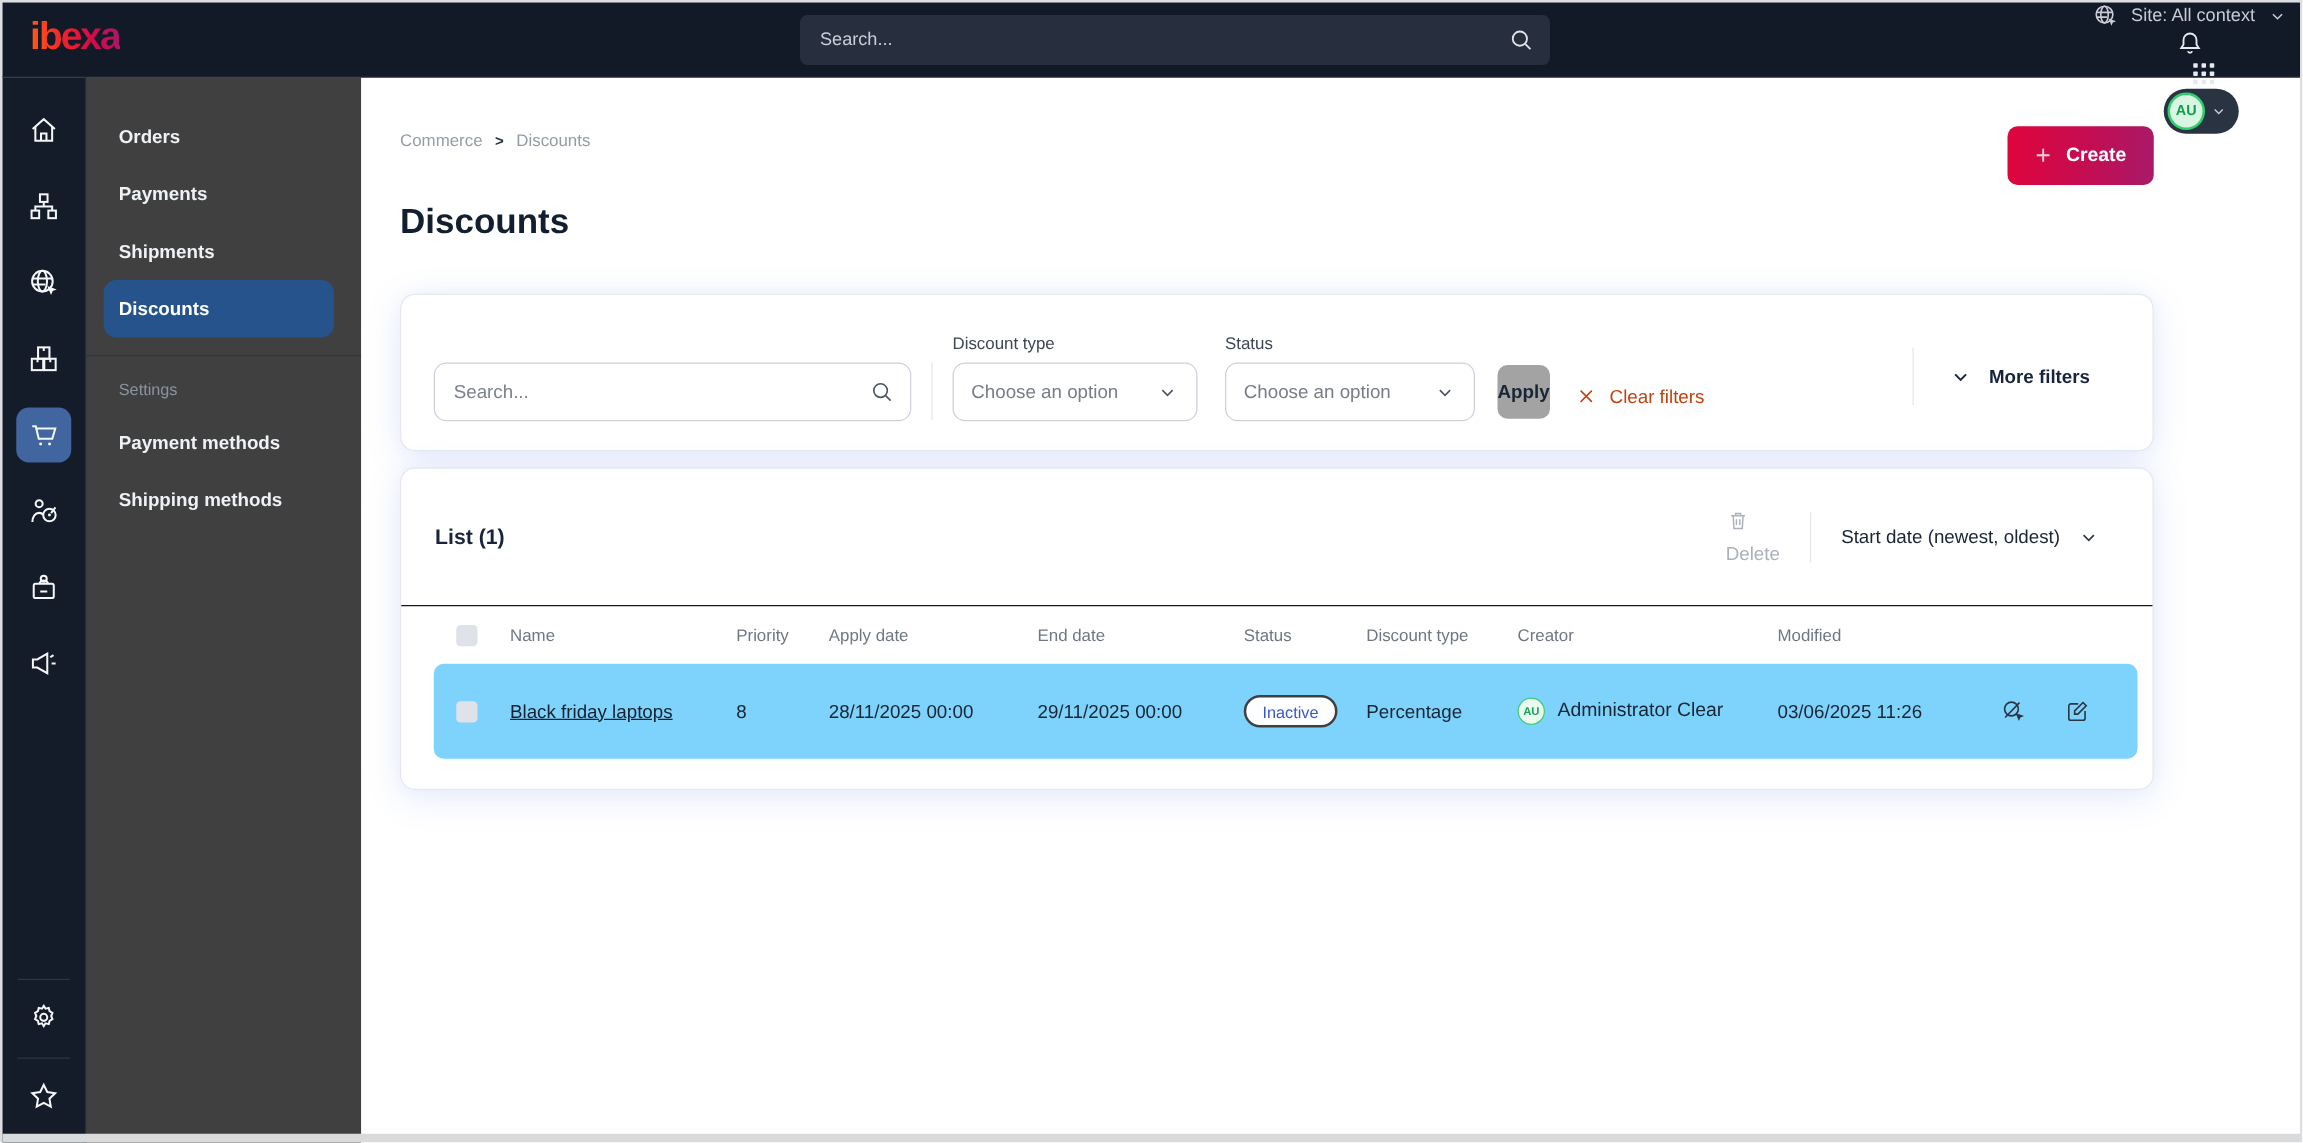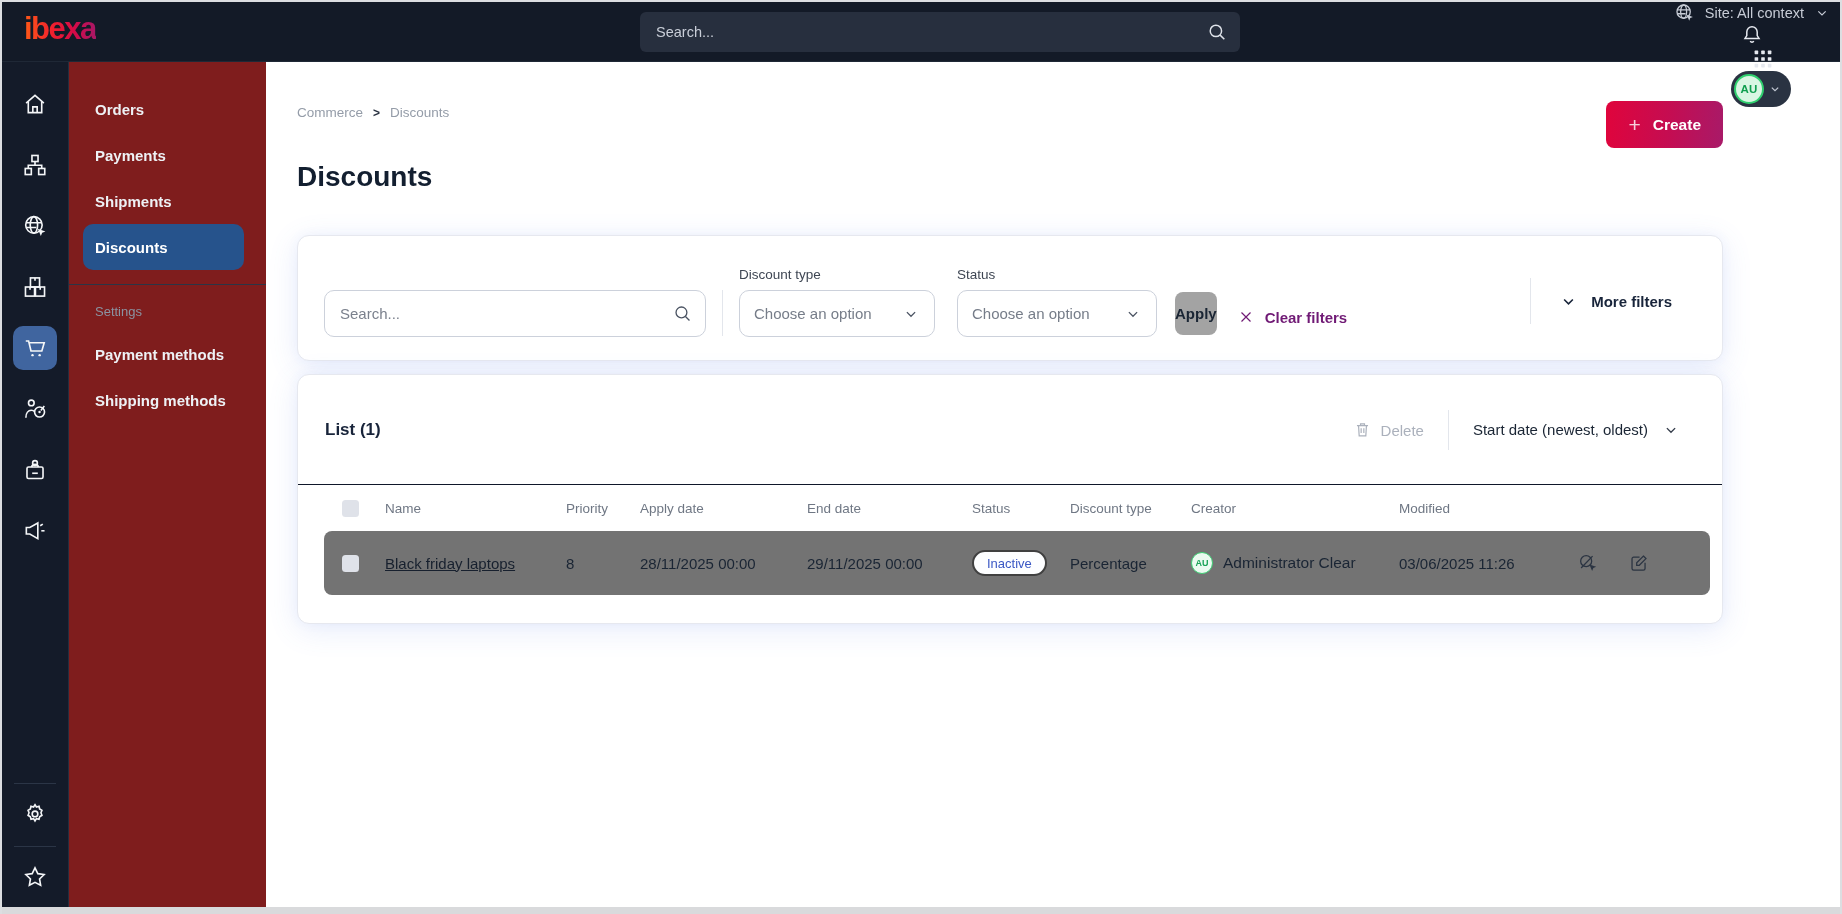--- a/index.html
+++ b/index.html
@@ -33,21 +33,21 @@
 
   
   .rail { width:66px; background:#141b29; display:flex; flex-direction:column; align-items:center; padding-top:20px; flex-shrink:0; }
   .rail-btn { width:44px; height:44px; border-radius:10px; display:flex; align-items:center; justify-content:center; color:#f4f6f8; cursor:pointer; margin-bottom:17px; }
   .rail-btn svg { width:26px; height:26px; }
   .rail-btn.active { background:#40659f; }
   .rail-bottom { margin-top:auto; width:100%; display:flex; flex-direction:column; align-items:center; padding-bottom:16px; }
   .rail-hr { width:42px; height:1px; background:#2b3546; margin:8px 0; }
 
   
-  .submenu { width:198px; background:#7f1d1d; border-left:1px solid #232e3f; flex-shrink:0; padding-top:24px; color:#eef1f5; }
+  .submenu { width:221px; background:#404040; border-left:1px solid #232e3f; flex-shrink:0; padding-top:24px; color:#eef1f5; }
   .submenu-item { height:46px; display:flex; align-items:center; padding-left:26px; font-size:15px; font-weight:600; cursor:pointer; }
   .submenu-item.active { margin:0 22px 0 14px; padding-left:12px; background:#26538c; border-radius:10px; color:#fff; }
   .submenu-hr { height:1px; background:#2b3546; margin:14px 0 0 0; }
   .submenu-label { height:40px; display:flex; align-items:center; padding-left:26px; font-size:13px; color:#8b93a1; font-weight:400; margin-top:6px; }
 
   
   .main { flex:1; background:#fff; padding:0 117px 0 31px; overflow:hidden; }
   .crumb-row { margin-top:39px; display:flex; justify-content:space-between; align-items:flex-start; height:48px; }
   .breadcrumb { display:flex; align-items:center; gap:10px; font-size:13.5px; color:#949ca8; padding-top:4px; }
   .breadcrumb .sep { color:#2a3342; font-weight:700; font-size:12px; }
@@ -68,42 +68,42 @@
   .f-search .mag { position:absolute; right:13px; top:13px; width:21px; height:21px; color:#4a5362; }
   .v-divider { width:1px; height:46px; background:#e3e6ec; margin:0 0 1px 16px; }
   .f-group { display:flex; flex-direction:column; margin-left:16px; }
   .f-group.g2 { margin-left:22px; }
   .f-label { font-size:13.5px; color:#3e4653; margin-bottom:8px; }
   .f-select { height:47px; border:1px solid #ccd1db; border-radius:10px; display:flex; align-items:center; justify-content:space-between; padding:0 14px; cursor:pointer; }
   .f-select .val { font-size:15px; color:#767d89; }
   .f-select svg { width:18px; height:18px; color:#4a5362; }
   .g1 .f-select { width:196px; } .g2 .f-select { width:200px; }
   .btn-apply { margin-left:18px; height:43px; margin-bottom:2px; background:#a3a3a3; border:none; border-radius:8px; padding:0 0; font-size:15px; font-weight:600; color:#1a2534; cursor:pointer; font-family:inherit; }
-  .btn-clear { margin-left:20px; margin-bottom:11px; display:flex; align-items:center; gap:10px; color:#701a75; font-size:15px; cursor:pointer;font-weight:bold; }
+  .btn-clear { margin-left:20px; margin-bottom:11px; display:flex; align-items:center; gap:10px; color:#c2410c; font-size:15px; cursor:pointer; }
   .btn-clear svg { width:18px; height:18px; }
   .more-filters { margin-left:auto; margin-bottom:13px; display:flex; align-items:center; gap:13px; cursor:pointer; padding-right:24px; }
   .more-filters .mf-divider { width:1px; height:46px; background:#e3e6ec; margin-right:15px; }
   .more-filters span { font-size:15px; font-weight:700; color:#18243a; }
   .more-filters svg { width:19px; height:19px; color:#18243a; }
 
   
   .list-card { margin-top:13px; min-height:250px; padding-bottom:24px; }
   .list-header { display:flex; align-items:center; height:110px; padding:0 42px 0 27px; border-bottom:1px solid #0f172a; }
   .list-title { font-size:17px; font-weight:700; color:#18243a; }
   .list-actions { margin-left:auto; display:flex; align-items:center; }
-  .btn-delete { display:flex; align-items:flex-end; gap:9px; color:#abb1bc; font-size:15px; cursor:pointer; }
+  .btn-delete { display:flex; align-items:flex-start; gap:9px; color:#abb1bc; font-size:15px; cursor:pointer;flex-direction:column; }
   .btn-delete svg { width:19px; height:19px; }
   .lh-divider { width:1px; height:40px; background:#e3e6ec; margin:0 24px; }
   .sort-dd { display:flex; align-items:center; gap:14px; cursor:pointer; }
   .sort-dd span { font-size:15px; color:#1a2534; }
   .sort-dd svg { width:18px; height:18px; color:#333b49; }
 
   .tbl-head, .tbl-row { display:grid; grid-template-columns:61px 181px 74px 167px 165px 98px 121px 208px 178px 1fr; align-items:center; margin:0 12px 0 26px; }
   .tbl-head { height:46px; font-size:13.5px; color:#6f7784; }
-  .tbl-row { height:64px; background:#737373; border-radius:8px; font-size:15px; color:#1a2534; }
+  .tbl-row { height:76px; background:#7dd3fc; border-radius:8px; font-size:15px; color:#1a2534; }
   .cb-cell { padding-left:18px; }
   .checkbox { display:block; width:17px; height:17px; background:#dfe2e9; border-radius:3.5px; cursor:pointer; }
   .name-link { color:#17202e; text-decoration:underline; cursor:pointer; }
   .badge { display:inline-flex; align-items:center; height:26px; padding:0 13px; border:2px solid #404040; border-radius:14px; color:#3a57c4; font-size:13px; background:#fdfeff; }
   .creator-cell { display:flex; align-items:center; gap:10px; font-size:15.5px; }
   .avatar-sm { width:22px; height:22px; border-radius:50%; background:#eafaf0; border:1.5px solid #3ecf74; color:#18a257; font-size:9px; font-weight:700; display:flex; align-items:center; justify-content:center; flex-shrink:0; }
   .row-actions { display:flex; align-items:center; gap:29px; }
   .row-actions .act { width:22px; height:22px; color:#2b3442; cursor:pointer; }
 
   .bottom-strip { position:absolute; left:0; bottom:0; width:100%; height:7px; background:#d9dadc; z-index:40; }

